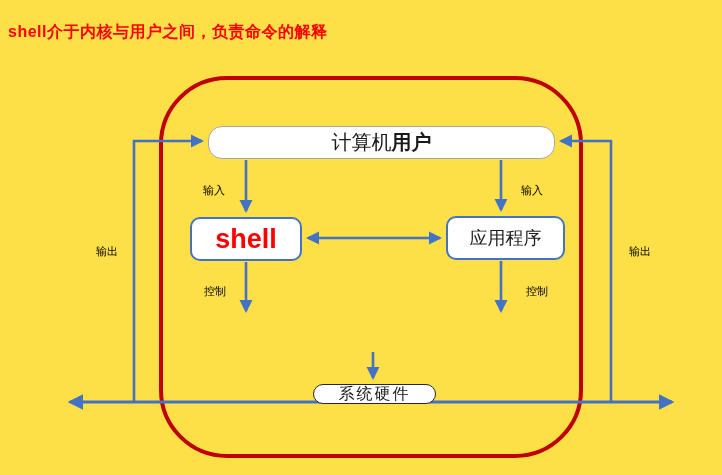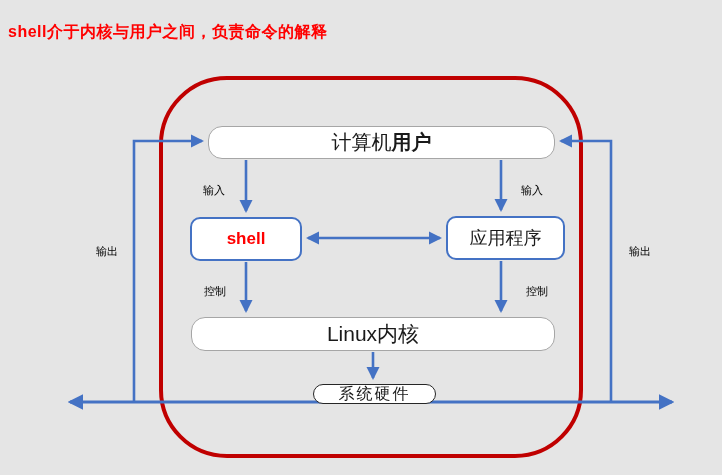--- a/index.html
+++ b/index.html
@@ -1,19 +1,19 @@
 <!DOCTYPE html>
 <html><head>
 <meta charset="utf-8">
 <style>
   html,body{margin:0;padding:0;background:#ffffff;}
   .stage{
     position:relative;
     width:722px;height:475px;
-    background:#e5e5e5;
+    background:#fde047;
     font-family:"Liberation Sans","DejaVu Sans",sans-serif;
     overflow:hidden;
   }
   .title{
     position:absolute;left:8px;top:22px;
     font-size:16px;font-weight:bold;color:#ff0000;
     white-space:nowrap;letter-spacing:0.5px;
   }
   .red-frame{
     position:absolute;left:159px;top:76px;
@@ -31,21 +31,21 @@
     color:#1a1a1a;
   }
   .user-box{
     left:208px;top:126px;width:347px;height:33px;
     border:1.5px solid #a6a6a6;font-size:20px;
   }
   .user-box .bold-part{font-weight:bold;font-family:Liberation Serif, serif;}
   .shell-box{
     left:190px;top:217px;width:112px;height:44px;
     border:2px solid #4472c4;border-radius:10px;
-    font-size:17px;font-weight:bold;color:#ff0000;
+    font-size:27px;font-weight:bold;color:#ff0000;
   }
   .app-box{
     left:446px;top:216px;width:119px;height:44px;
     border:2px solid #4472c4;border-radius:10px;
     font-size:18px;
   }
   .kernel-box{
     left:191px;top:317px;width:364px;height:34px;
     border:1.5px solid #a6a6a6;font-size:21px;
   }
@@ -106,23 +106,20 @@
   </div>
 
   <div class="box shell-box">
     <span>shell</span>
   </div>
 
   <div class="box app-box">
     <span>应用程序</span>
   </div>
 
-  <div class="box kernel-box">
-    <span>Linux内核</span>
-  </div>
 
   <div class="box hw-box">
     <span>系统硬件</span>
   </div>
 
   <div class="lbl lbl-input-left">输入</div>
   <div class="lbl lbl-input-right">输入</div>
   <div class="lbl lbl-control-left">控制</div>
   <div class="lbl lbl-control-right">控制</div>
   <div class="lbl lbl-output-left">输出</div>

